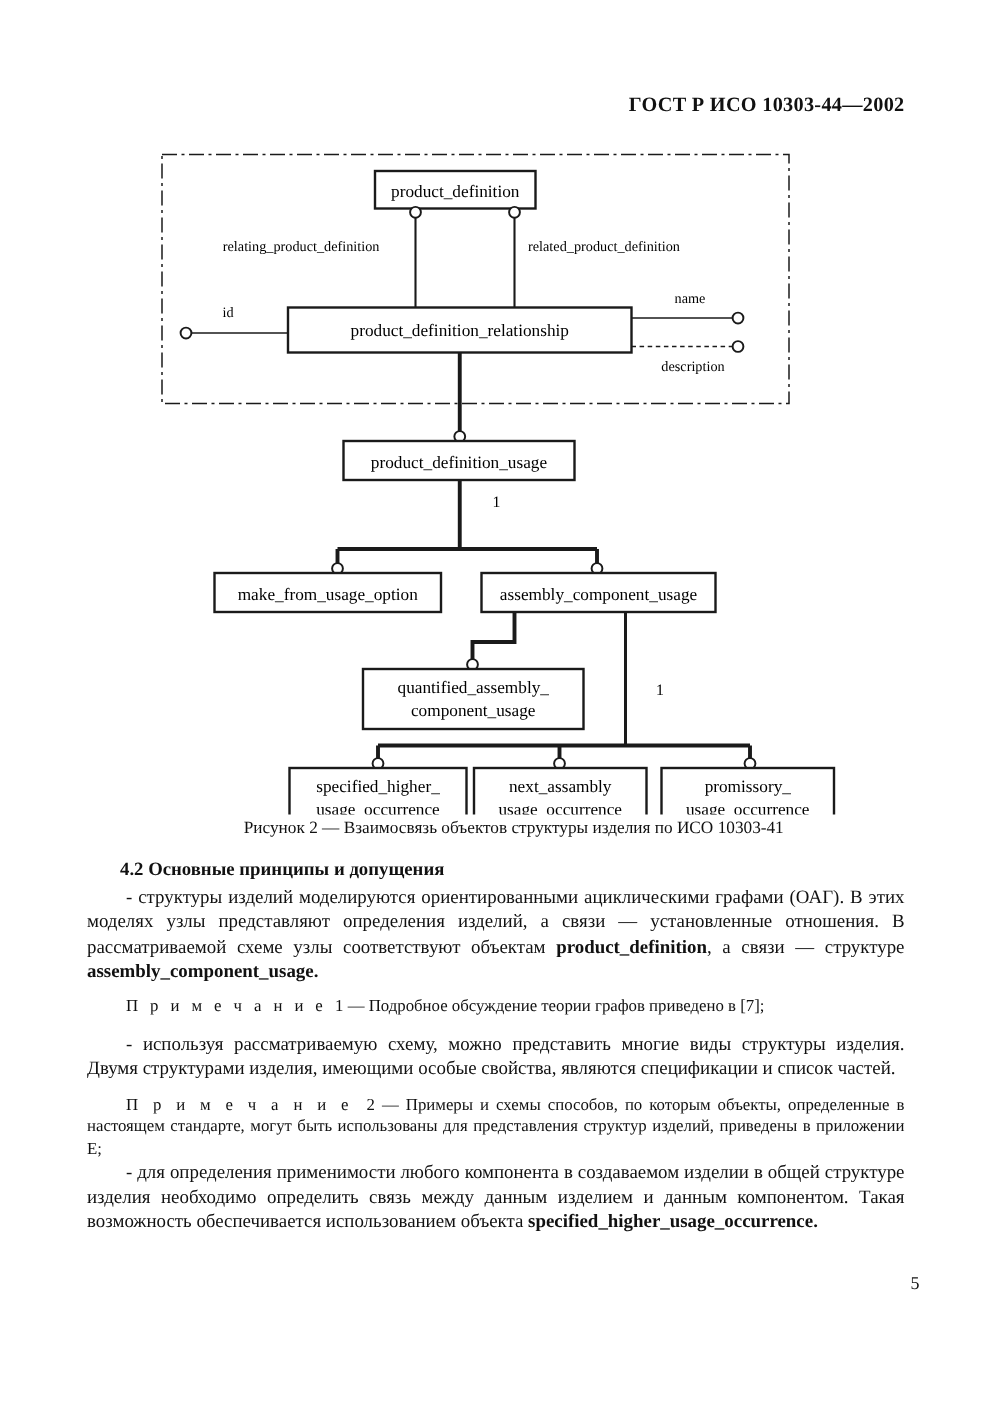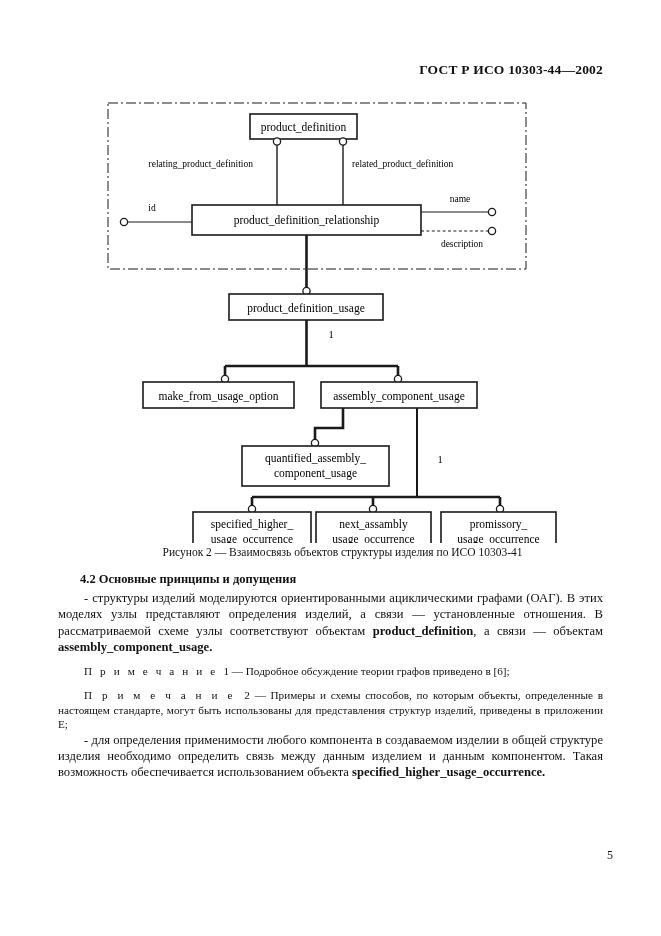--- a/index.html
+++ b/index.html
@@ -191,24 +191,25 @@
     </svg>
   </div>
 
   <div class="fig-caption">Рисунок 2 — Взаимосвязь объектов структуры изделия по ИСО 10303-41</div>
 
   <div class="body">
 
     <div class="sec-head">4.2  Основные принципы и допущения</div>
 
 
-    <p class="txt"><span>- структуры изделий моделируются ориентированными ациклическими графами (ОАГ). В этих моделях узлы представляют определения изделий, а связи — установленные отношения. В рассматриваемой схеме узлы соответствуют объектам </span><b>product_definition</b><span>, а связи — объектам </span><b>assembly_component_usage.</b></p>
-
-    <p class="note"><span class="sp">П р и м е ч а н и е</span>&nbsp; <span>1</span> <span>— Подробное обсуждение теории графов приведено в [6];</span></p>
-
+    <p class="txt"><span>- структуры изделий моделируются ориентированными ациклическими графами (ОАГ). В этих моделях узлы представляют определения изделий, а связи — установленные отношения. В рассматриваемой схеме узлы соответствуют объектам </span><b>product_definition</b><span>, а связи — структуре </span><b>assembly_component_usage.</b></p>
+
+    <p class="note"><span class="sp">П р и м е ч а н и е</span>&nbsp; <span>1</span> <span>— Подробное обсуждение теории графов приведено в [7];</span></p>
+
+    <p class="txt gap"><span>- используя рассматриваемую схему, можно представить многие виды структуры изделия. Двумя структурами изделия, имеющими особые свойства, являются спецификации и список частей.</span></p>
 
     <p class="note"><span class="sp">П р и м е ч а н и е</span>&nbsp; <span>2</span> <span>— Примеры и схемы способов, по которым объекты, определенные в настоящем стандарте, могут быть использованы для представления структур изделий, приведены в приложении Е;</span></p>
 
 
     <p class="txt"><span>- для определения применимости любого компонента в создаваемом изделии в общей структуре изделия необходимо определить связь между данным изделием и данным компонентом. Такая возможность обеспечивается использованием объекта </span><b>specified_higher_usage_occurrence.</b></p>
 
   </div>
 
   <div class="page-num">5</div>
 

